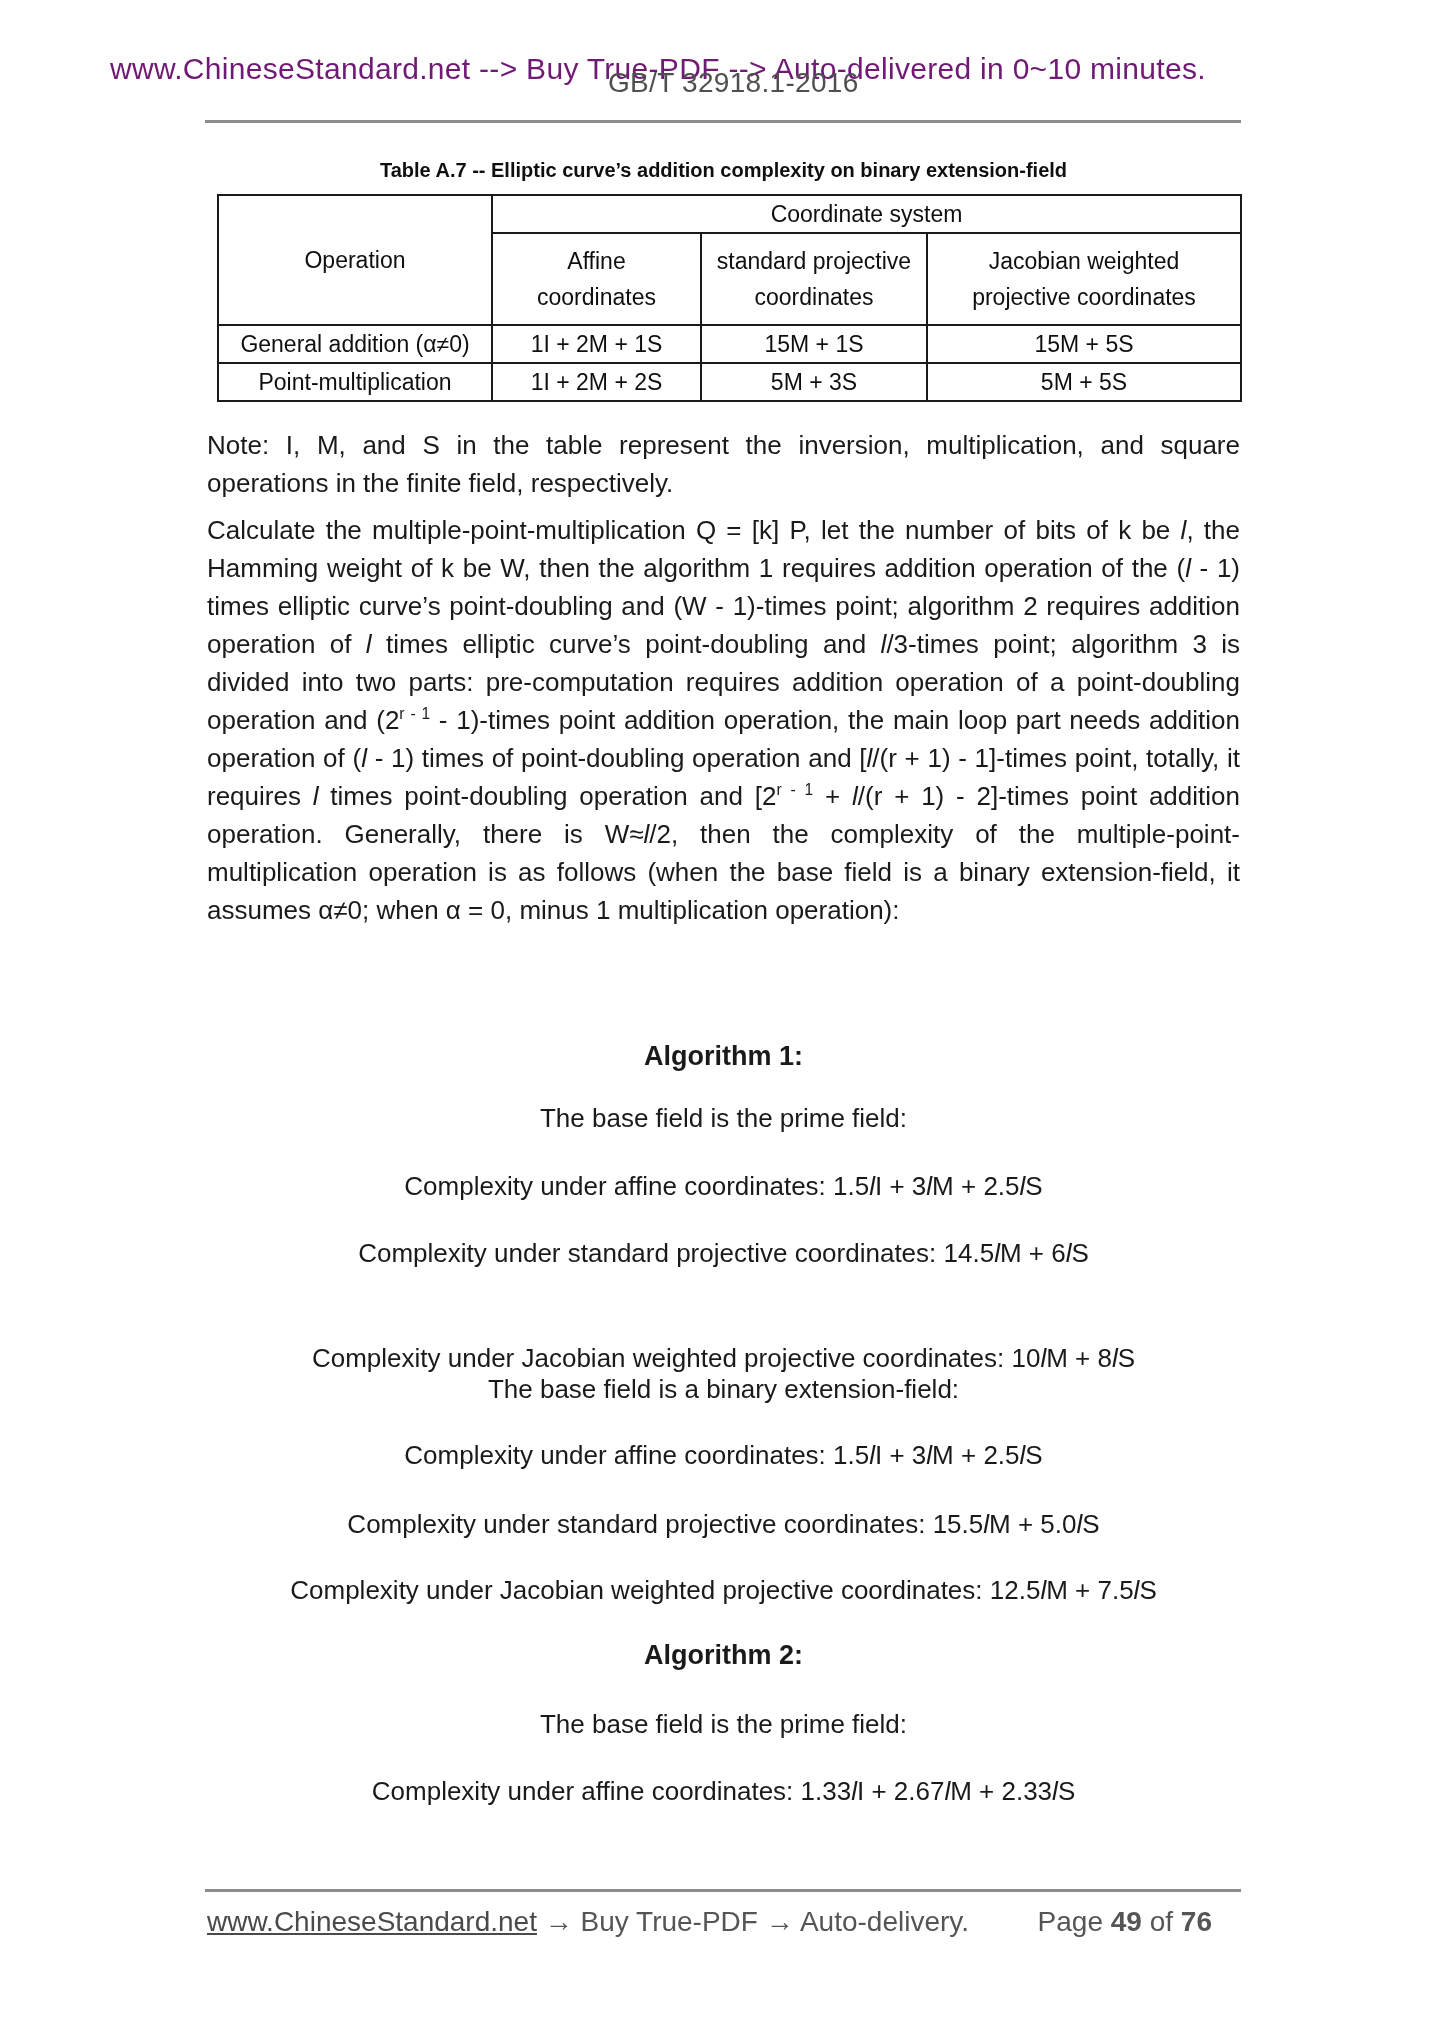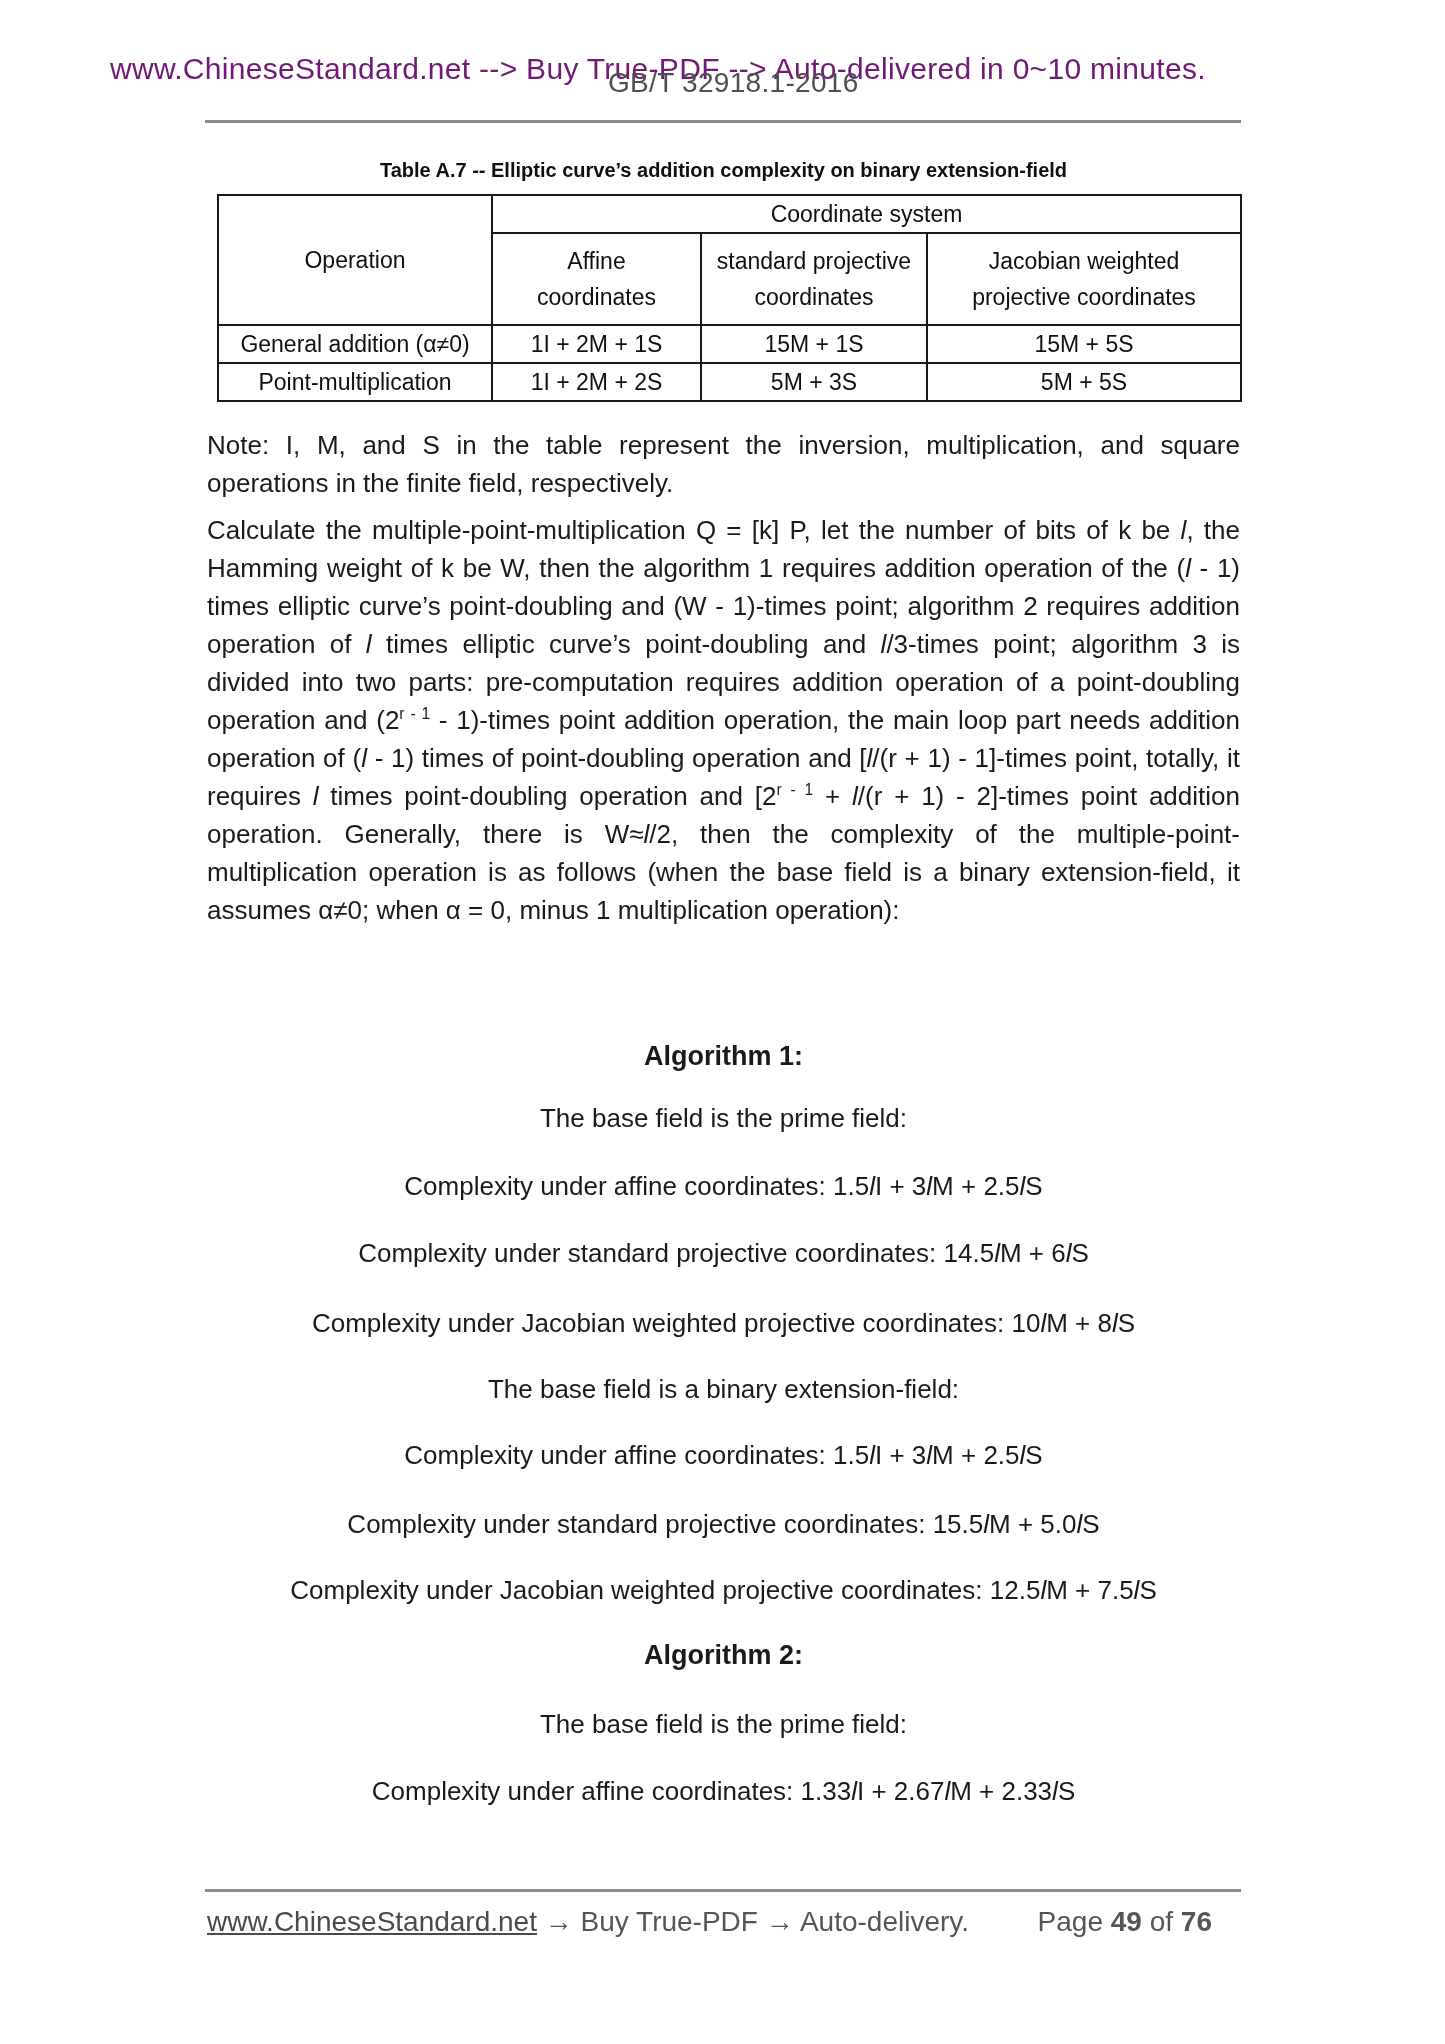--- a/index.html
+++ b/index.html
@@ -107,21 +107,21 @@
     </table>
 
   <div class="body-block just" style="top:426px">Note: I, M, and S in the table represent the inversion, multiplication, and square operations in the finite field, respectively.</div>
 
   <div class="body-block just" style="top:511px"><span>Calculate the multiple-point-multiplication Q = [k] P, let the number of bits of k be </span><span style="font-style: italic;">l</span><span>, the Hamming weight of k be W, then the algorithm 1 requires addition operation of the (</span><span style="font-style: italic;">l</span><span> - 1) times elliptic curve’s point-doubling and (W - 1)-times point; algorithm 2 requires addition operation of </span><span style="font-style: italic;">l</span><span> times elliptic curve’s point-doubling and </span><span style="font-style: italic;">l</span><span>/3-times point; algorithm 3 is divided into two parts: pre-computation requires addition operation of a point-doubling operation and (2</span><sup>r - 1</sup><span> - 1)-times point addition operation, the main loop part needs addition operation of (</span><span style="font-style: italic;">l</span><span> - 1) times of point-doubling operation and [</span><span style="font-style: italic;">l</span><span>/(r + 1) - 1]-times point, totally, it requires </span><span style="font-style: italic;">l</span><span> times point-doubling operation and [2</span><sup>r - 1</sup><span> + </span><span style="font-style: italic;">l</span><span>/(r + 1) - 2]-times point addition operation. Generally, there is W≈</span><span style="font-style: italic;">l</span><span>/2, then the complexity of the multiple-point-multiplication operation is as follows (when the base field is a binary extension-field, it assumes α≠0; when α = 0, minus 1 multiplication operation):</span></div>
 
   <div class="body-block heading" style="top:1037px">Algorithm 1:</div>
   <div class="body-block" style="top:1099px"><span>The base field is the prime field:</span></div>
   <div class="body-block" style="top:1167px"><span>Complexity under affine coordinates: 1.5</span><span style="font-style: italic;">l</span><span>I + 3</span><span style="font-style: italic;">l</span><span>M + 2.5</span><span style="font-style: italic;">l</span><span>S</span></div>
   <div class="body-block" style="top:1234px"><span>Complexity under standard projective coordinates: 14.5</span><span style="font-style: italic;">l</span><span>M + 6</span><span style="font-style: italic;">l</span><span>S</span></div>
-  <div class="body-block" style="top:1304px"><span>Complexity under Jacobian weighted projective coordinates: 10</span><span style="font-style: italic;">l</span><span>M + 8</span><span style="font-style: italic;">l</span><span>S</span></div>
+  <div class="body-block" style="top:1339px"><span>Complexity under Jacobian weighted projective coordinates: 10</span><span style="font-style: italic;">l</span><span>M + 8</span><span style="font-style: italic;">l</span><span>S</span></div>
   <div class="body-block" style="top:1370px"><span>The base field is a binary extension-field:</span></div>
   <div class="body-block" style="top:1436px"><span>Complexity under affine coordinates: 1.5</span><span style="font-style: italic;">l</span><span>I + 3</span><span style="font-style: italic;">l</span><span>M + 2.5</span><span style="font-style: italic;">l</span><span>S</span></div>
   <div class="body-block" style="top:1505px"><span>Complexity under standard projective coordinates: 15.5</span><span style="font-style: italic;">l</span><span>M + 5.0</span><span style="font-style: italic;">l</span><span>S</span></div>
   <div class="body-block" style="top:1571px"><span>Complexity under Jacobian weighted projective coordinates: 12.5</span><span style="font-style: italic;">l</span><span>M + 7.5</span><span style="font-style: italic;">l</span><span>S</span></div>
 
   <div class="body-block heading" style="top:1636px">Algorithm 2:</div>
   <div class="body-block" style="top:1705px"><span>The base field is the prime field:</span></div>
   <div class="body-block" style="top:1772px"><span>Complexity under affine coordinates: 1.33</span><span style="font-style: italic;">l</span><span>I + 2.67</span><span style="font-style: italic;">l</span><span>M + 2.33</span><span style="font-style: italic;">l</span><span>S</span></div>
 
   <div class="rule bottom"></div>

